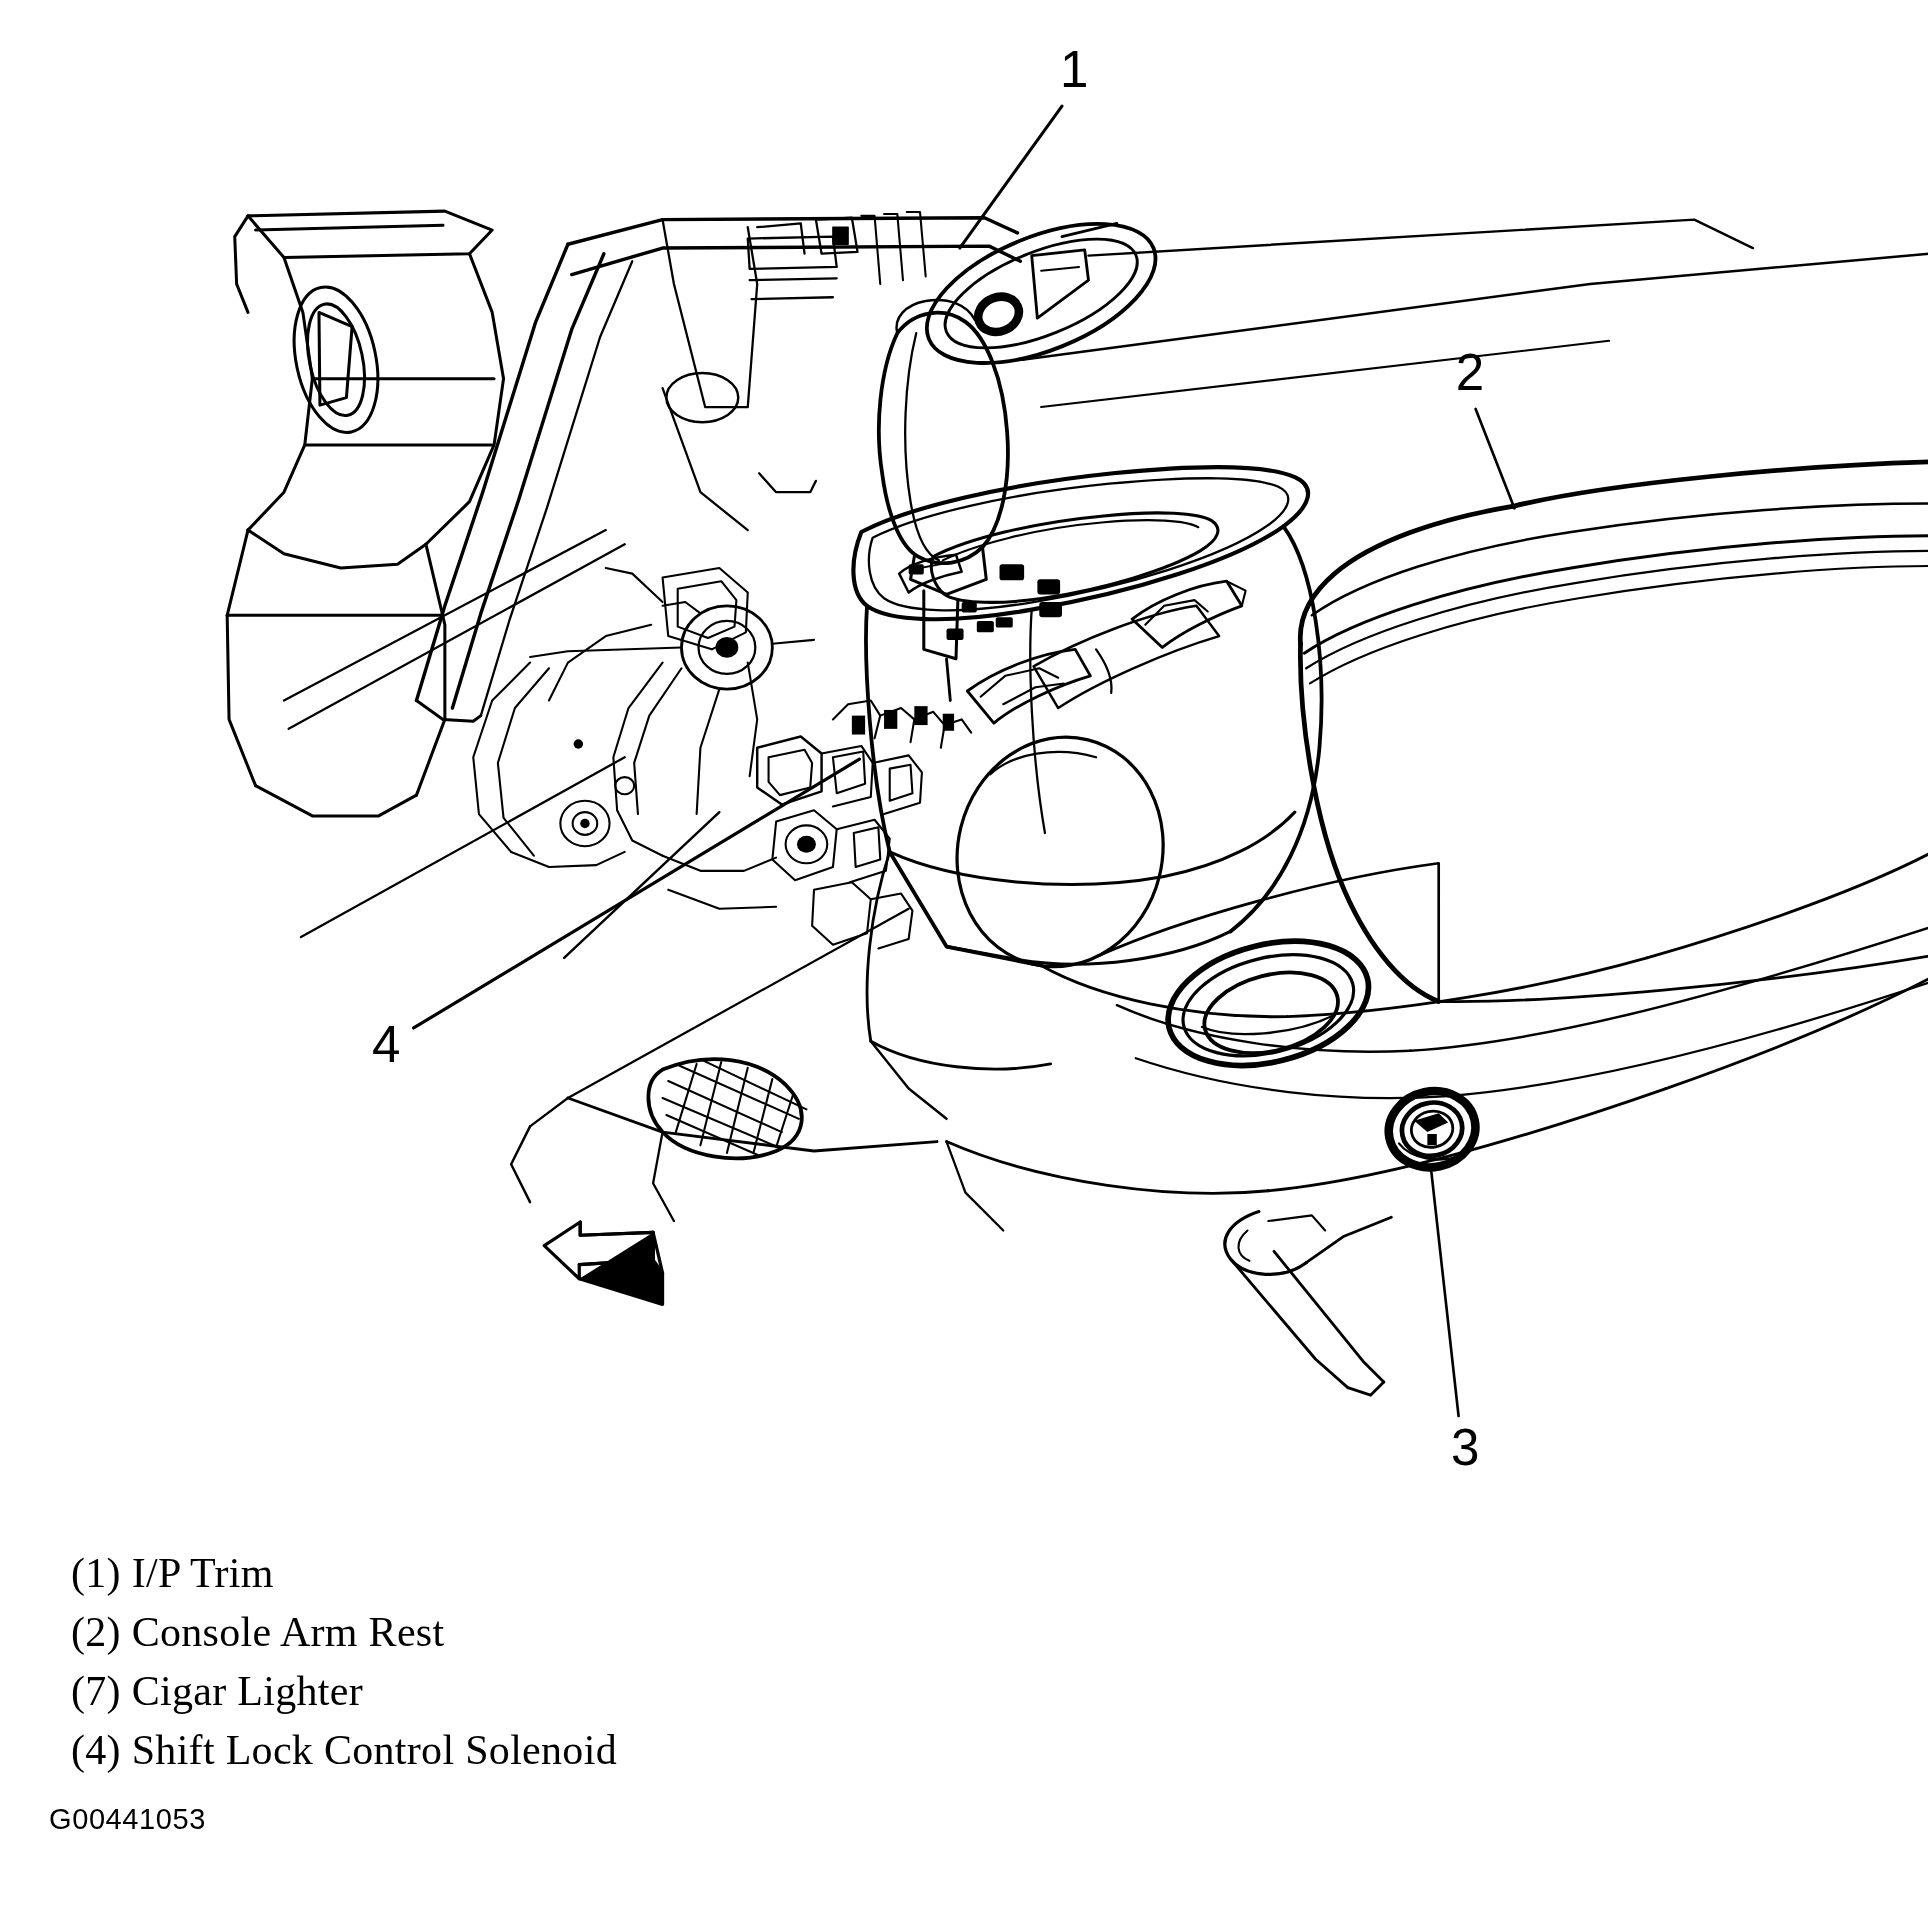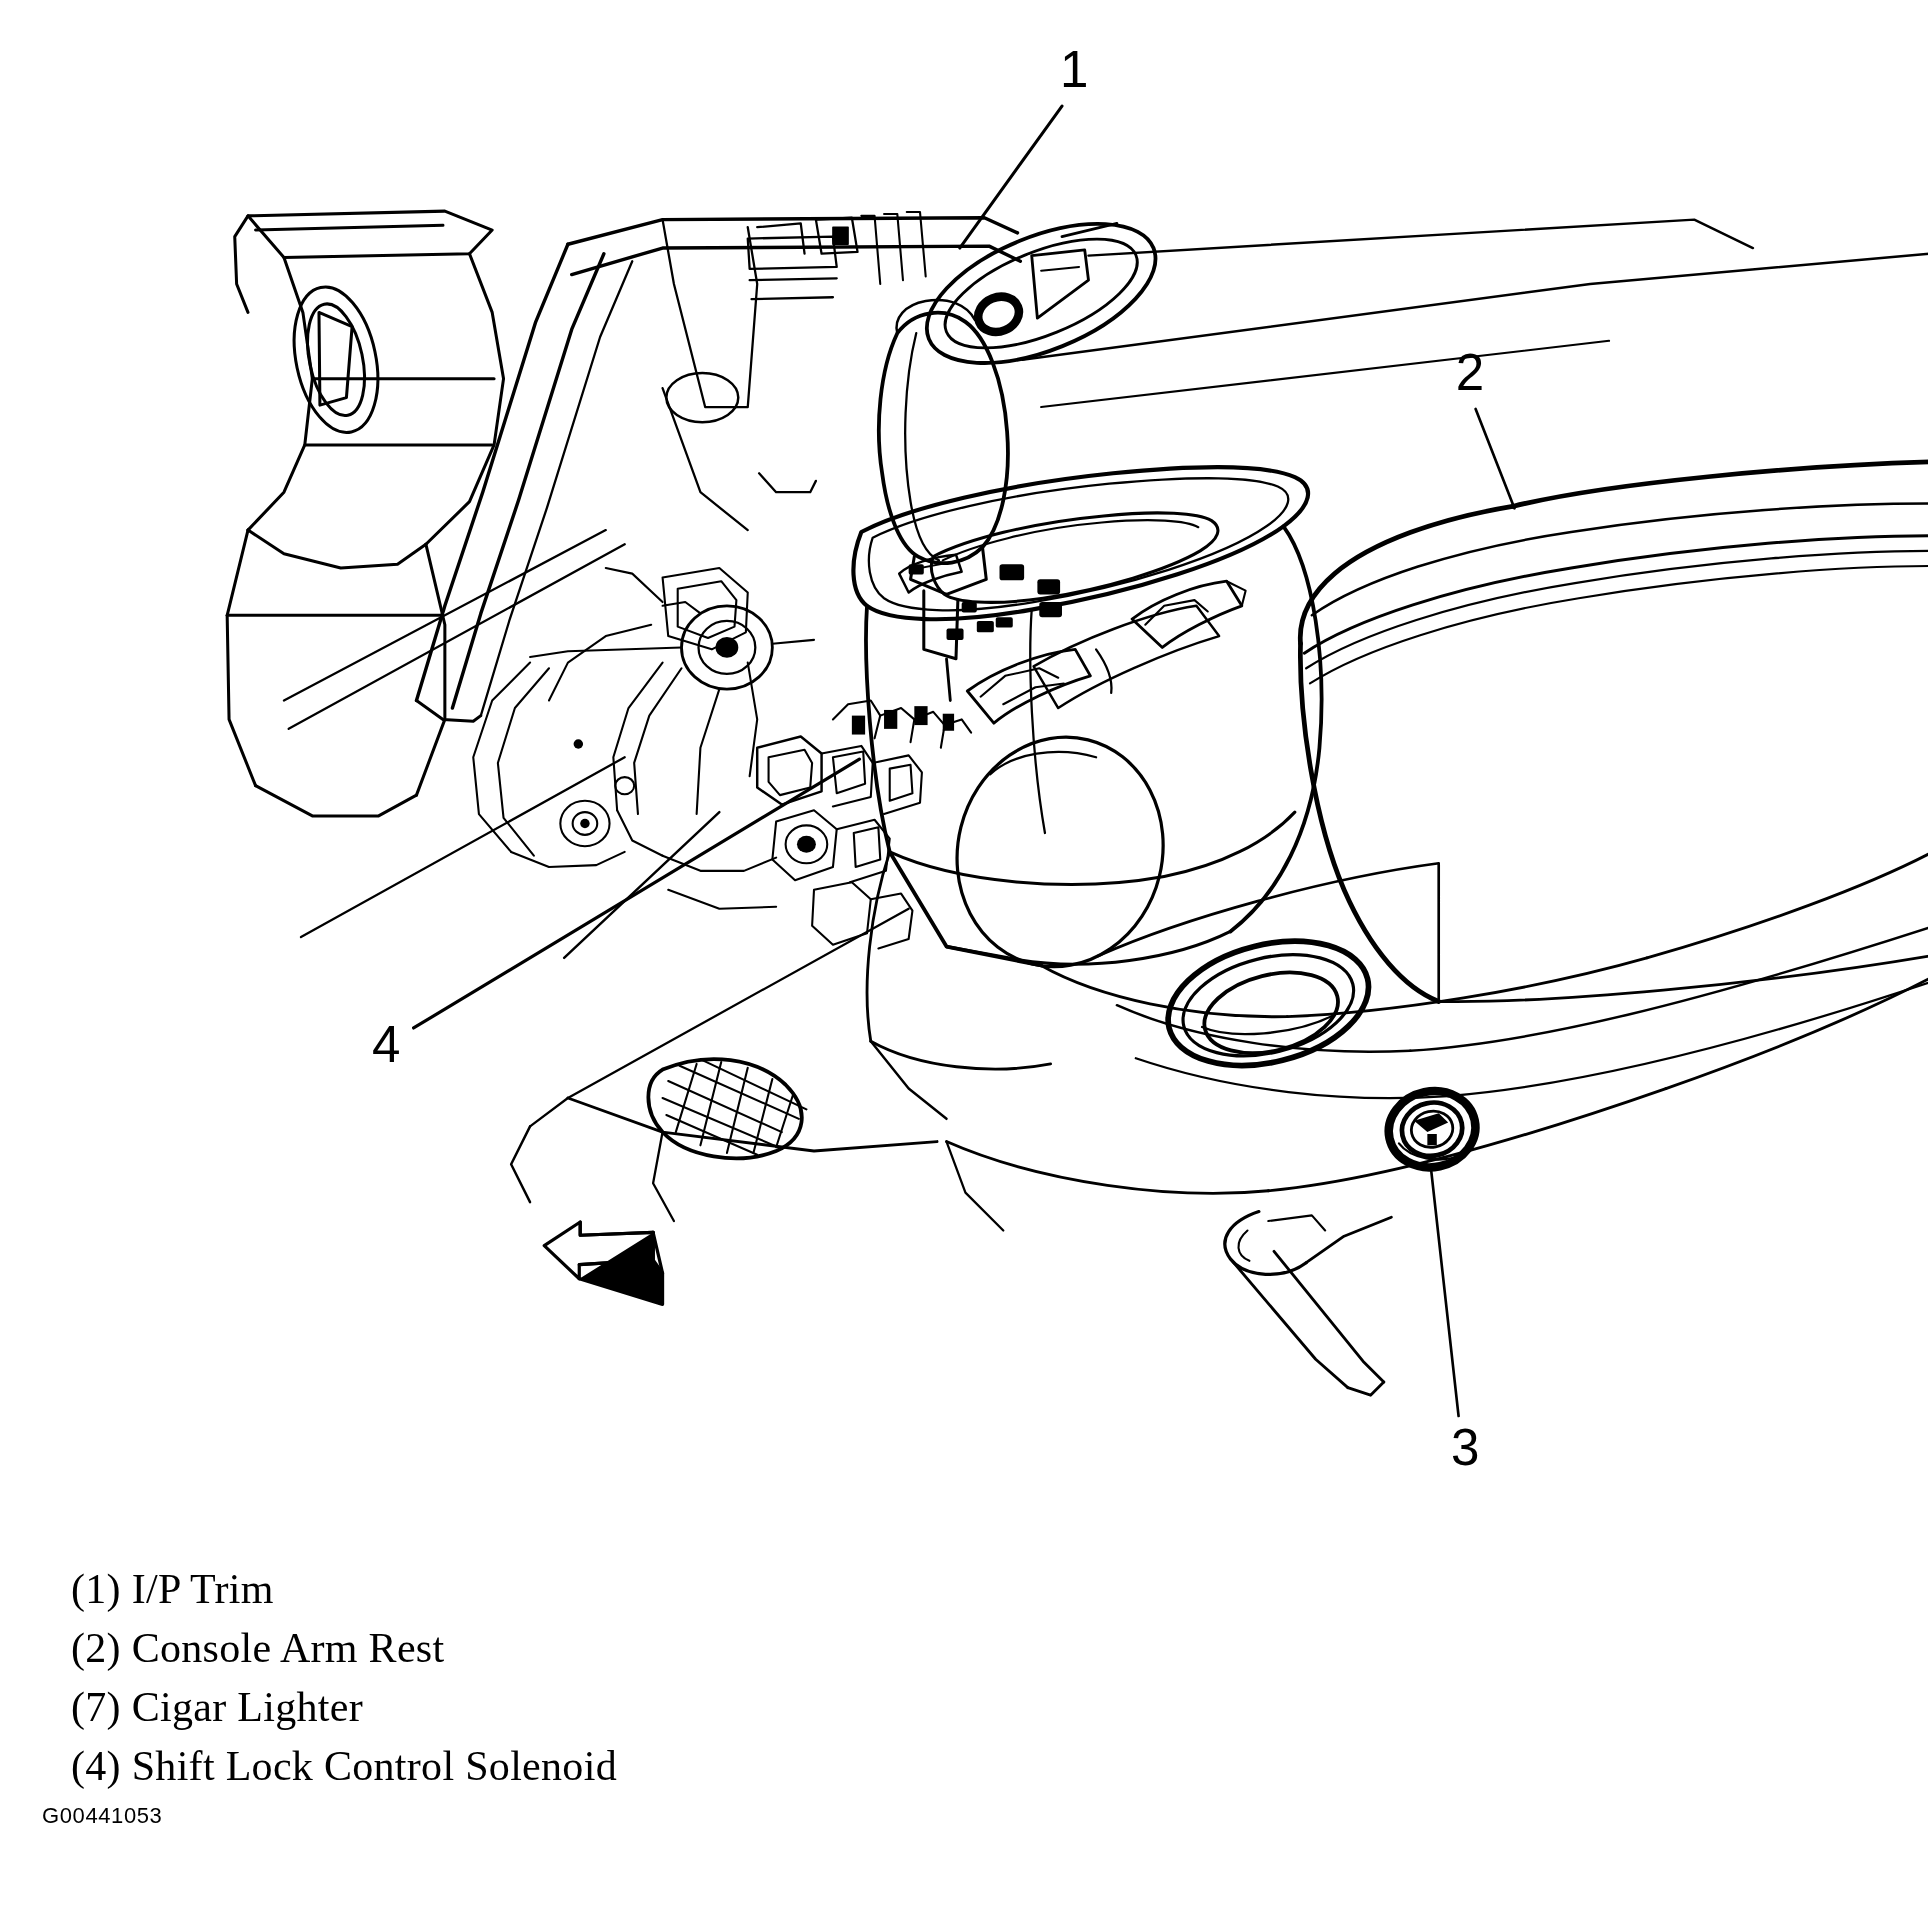--- a/index.html
+++ b/index.html
@@ -11,36 +11,35 @@
     position:relative;
     overflow:hidden;
   }
   #figure-root{position:absolute;inset:0;}
   #diagram-svg{position:absolute;left:0;top:0;width:1929px;height:1913px;display:block;}
   .legend{
     position:absolute;
     left:71px;
     top:1544px;
     width:1136px;
-    margin-top:16px;
   }
   .legend-item{
     font-family:"Liberation Serif", serif;
     font-size:42px;
     line-height:59px;
     letter-spacing:0.3px;
     color:#000;
     white-space:nowrap;
   }
   .figure-id{
     position:absolute;
-    left:42px;
+    left:49px;
     top:1803px;
     font-family:"Liberation Sans", sans-serif;
-    font-size:22px;
+    font-size:29px;
     letter-spacing:0.6px;
     color:#000;
   }
   
 </style>
 </head>
 <body>
 
 <div id="figure-root">
 

